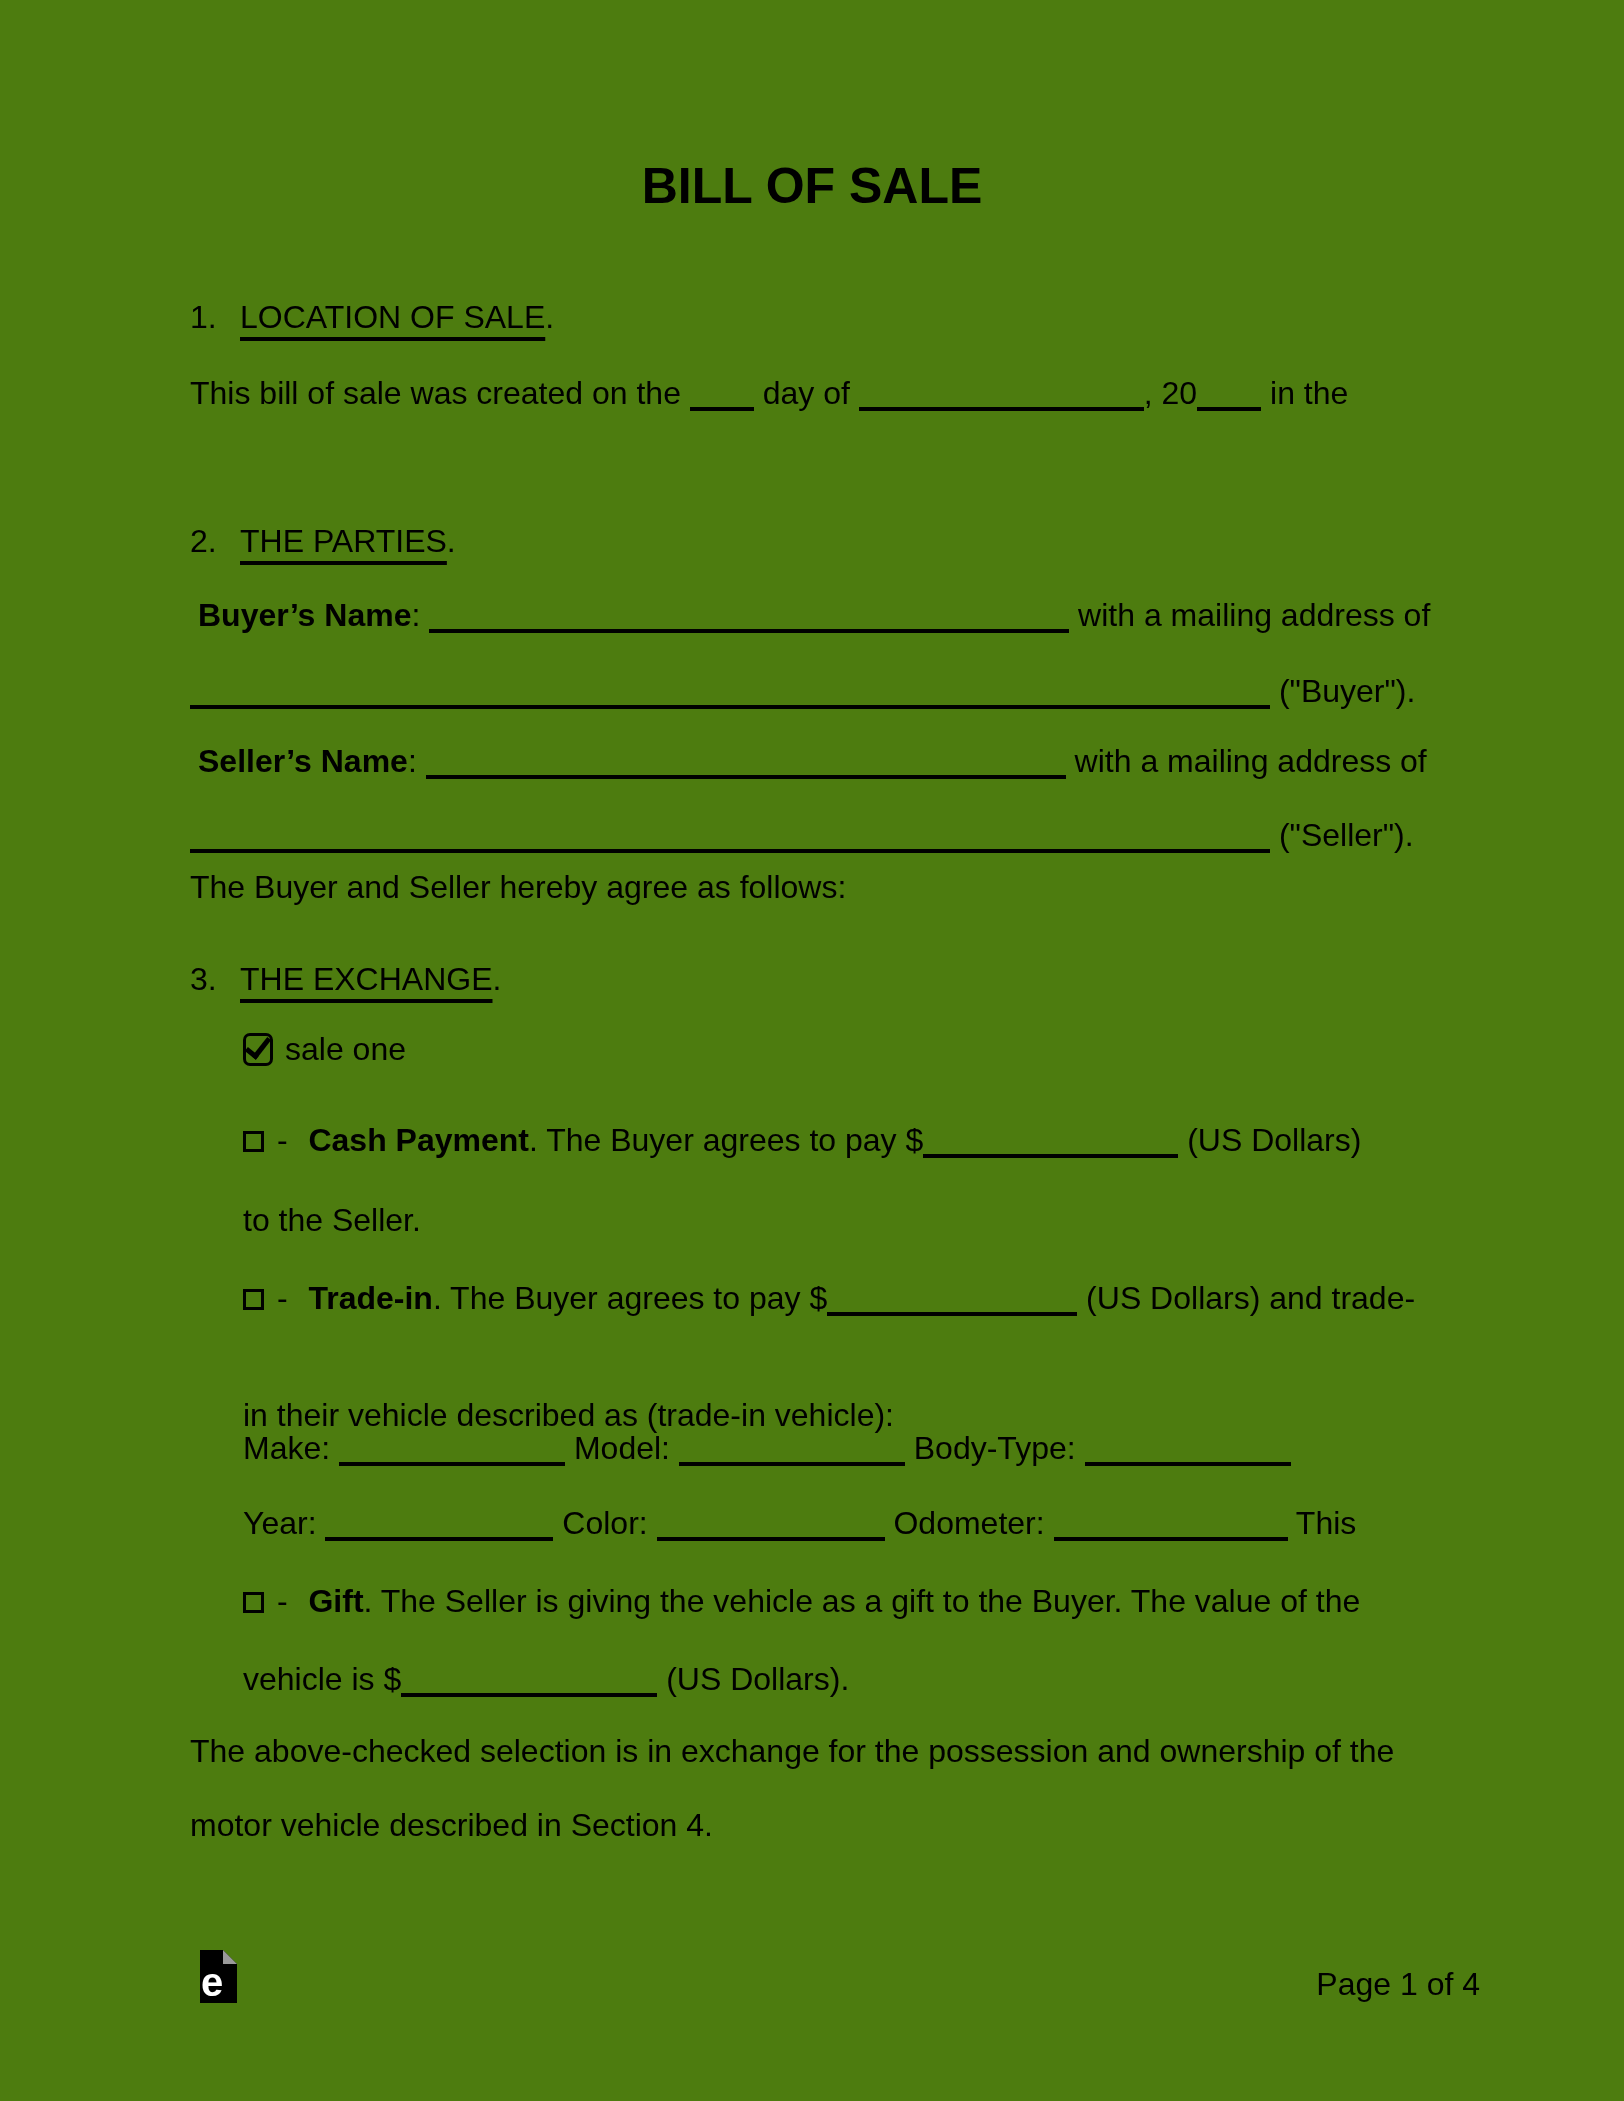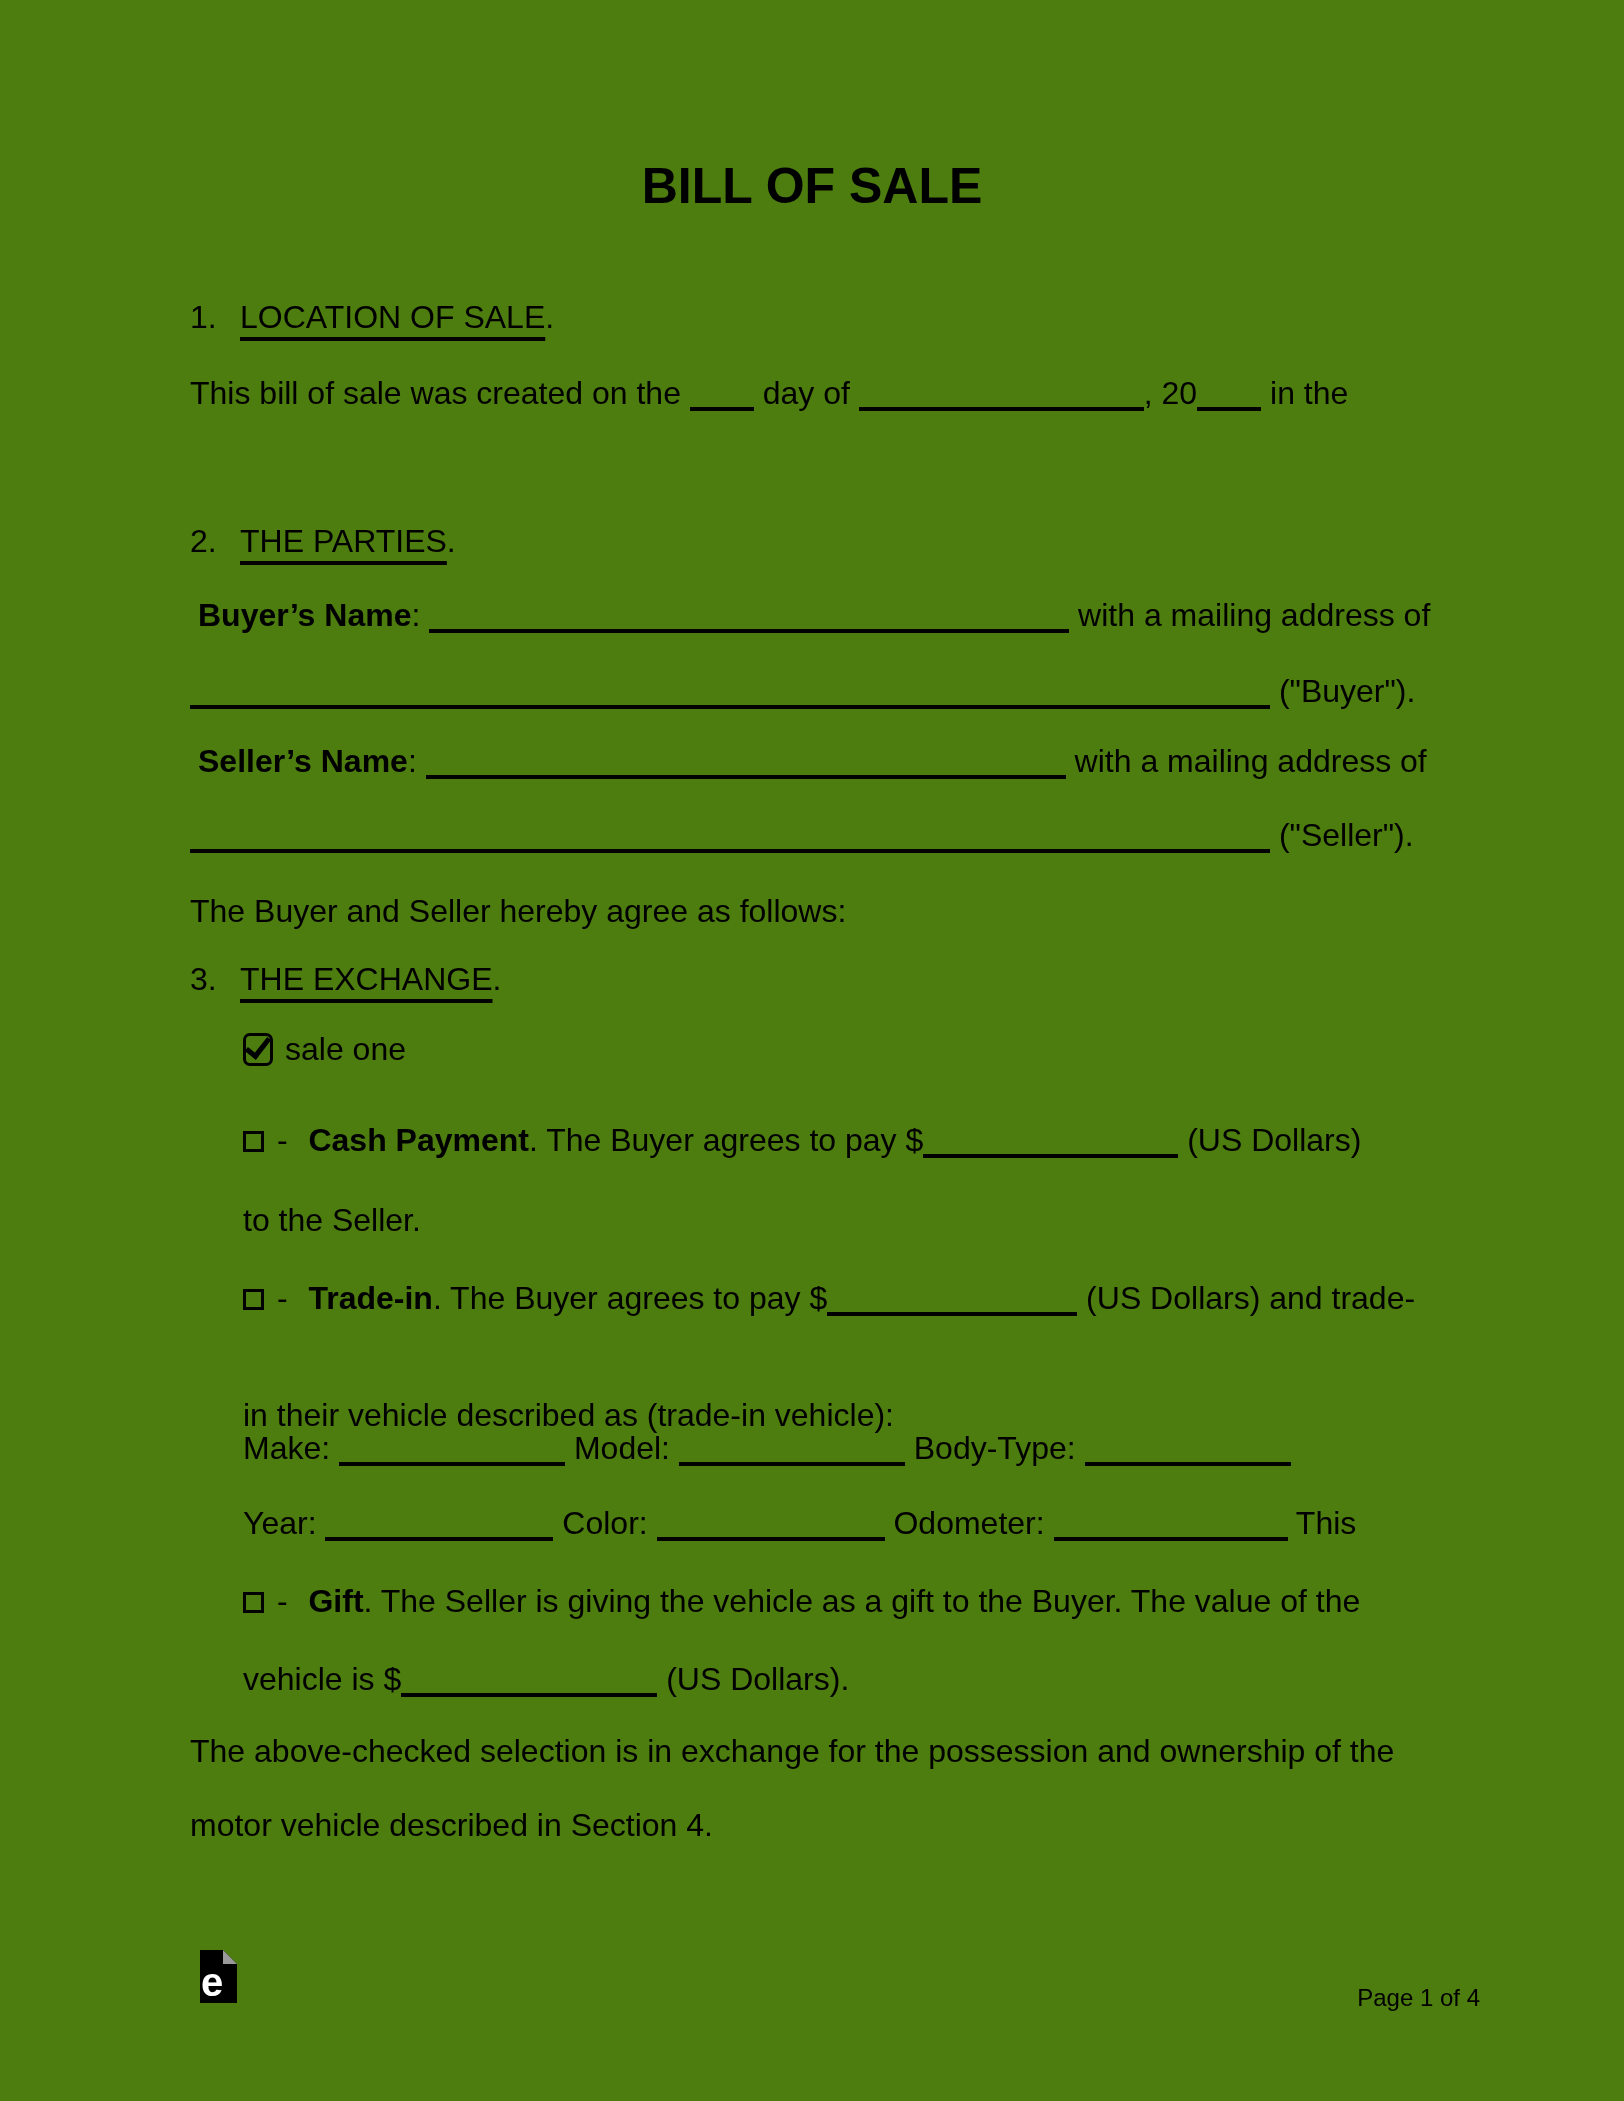--- a/index.html
+++ b/index.html
@@ -27,21 +27,21 @@
   .u { display:inline-block; height:10px; border-bottom:4px solid #000; vertical-align:-7px; }
   
   .cb { display:inline-block; width:15px; height:15px; border:3px solid #000; vertical-align:-1px; }
   
   .cbchk { display:inline-block; position:relative; width:24px; height:27px;
            border:3px solid #000; border-radius:7px; vertical-align:-6px; margin-right:12px; }
   .checkmark { position:absolute; left:5px; top:-3px; width:9px; height:20px;
                border-right:5px solid #000; border-bottom:5px solid #000;
                transform:rotate(38deg); }
   .dash { margin:0 2px; }
-  .pageno { position:absolute; top:1969px; right:144px; font-size:24px; line-height:30px;margin-top:14px; }
+  .pageno { position:absolute; top:1969px; right:144px; font-size:32px; line-height:30px; }
   .logo { position:absolute; left:200px; top:1950px; width:37px; height:53px; }
   .logo-letter {
     position:absolute; left:200px; top:1956px; width:24px; height:53px;
     color:#ffffff; font-weight:bold; font-size:40px; line-height:53px; text-align:center;
   }
 </style>
 </head>
 <body>
 
 <div class="page">
@@ -70,21 +70,21 @@
   </div>
 
   <div class="line" style="top:742px">
     <span class="b">Seller’s Name</span><span>: </span><span class="u" style="width:640px"></span><span> with a mailing address of</span>
   </div>
 
   <div class="line" style="top:816px">
     <span class="u" style="width:1080px"></span><span> ("Seller").</span>
   </div>
 
-  <div class="line" style="top:892px">The Buyer and Seller hereby agree as follows:</div>
+  <div class="line" style="top:868px">The Buyer and Seller hereby agree as follows:</div>
 
   <div class="line" style="top:960px">
     <span class="num">3.</span><span class="hu">THE EXCHANGE</span><span>.</span>
   </div>
 
   <div class="line ind" style="top:1030px">
     <span class="cbchk"><span class="checkmark"></span></span><span>sale one</span>
   </div>
 
   <div class="line ind" style="top:1121px">

